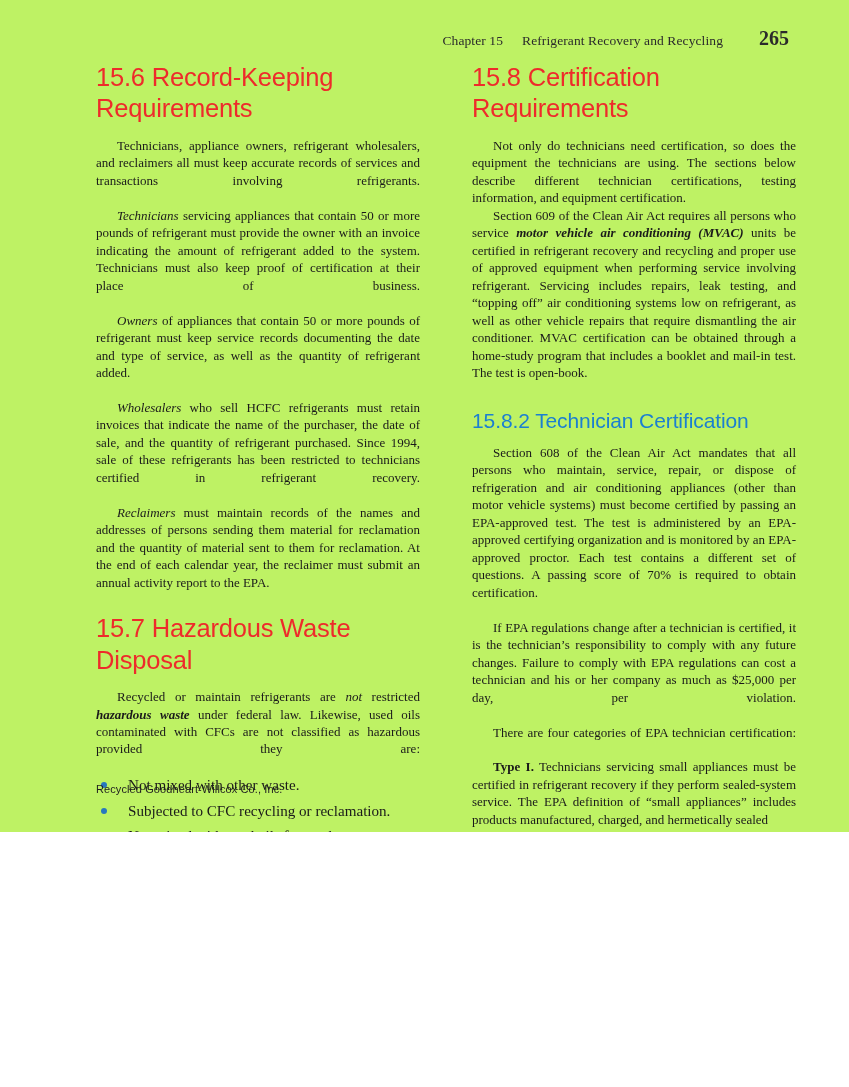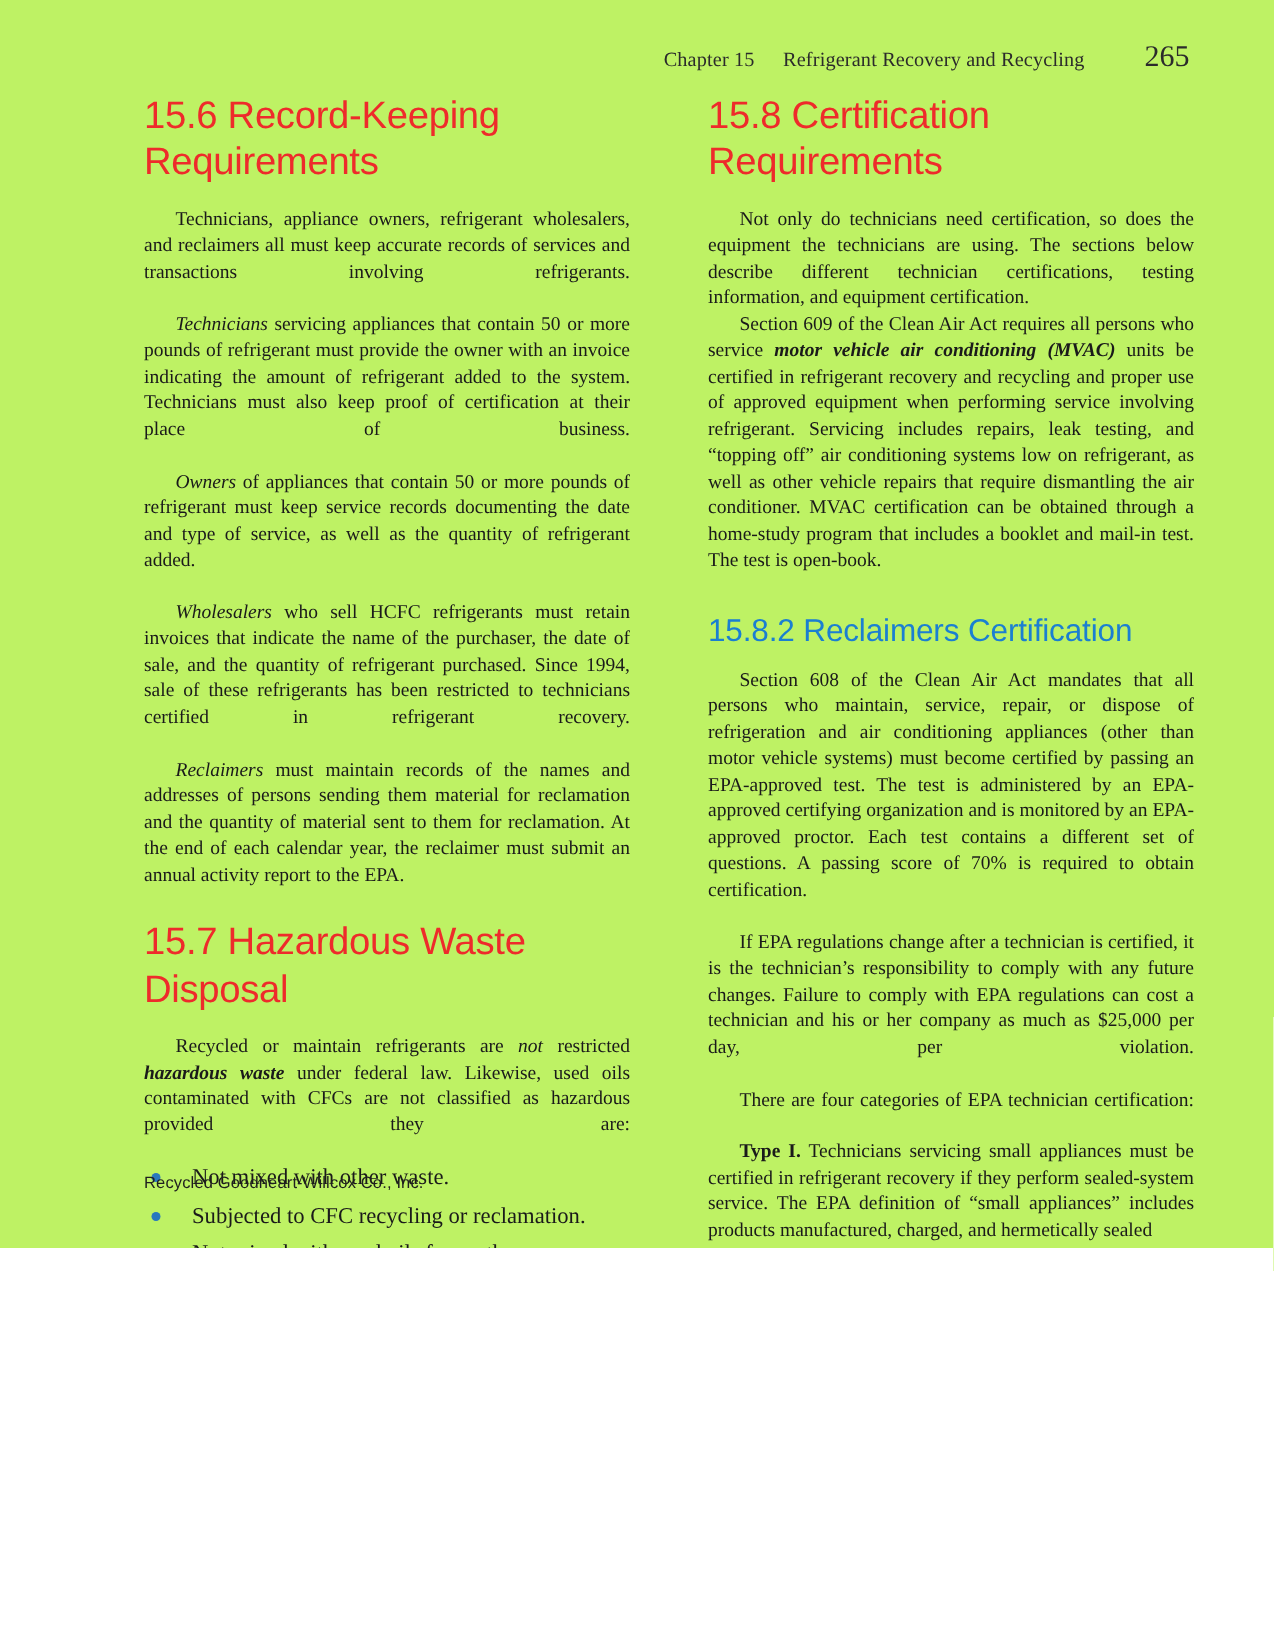--- a/index.html
+++ b/index.html
@@ -36,21 +36,21 @@
   }
   .running-head .chap .sep {
     display: inline-block;
     width: 12px;
   }
   .running-head .folio {
     font-size: 20px;
     color: #2b2b2b;
     margin-left: 36px;
     min-width: 34px;
-    text-align: right;
+    font-weight: bold;
   }
 
   
   .columns {
     position: absolute;
     top: 62px;
     left: 96px;
     width: 700px;
     height: 960px;
     display: flex;
@@ -209,21 +209,21 @@
 
     <div class="col">
 
       <h1 class="sec">15.8 Certification Requirements</h1>
 
       <p class="body indent noexp">Not only do technicians need certification, so does the equipment the technicians are using. The sections below describe different technician certifications, testing information, and equipment certification.</p>
 
 
       <p class="body indent noexp"><span>Section 609 of the Clean Air Act requires all persons who service </span><strong class="bi">motor vehicle air conditioning (MVAC)</strong><span> units be certified in refrigerant recovery and recycling and proper use of approved equipment when performing service involving refrigerant. Servicing includes repairs, leak testing, and “topping off” air conditioning systems low on refrigerant, as well as other vehicle repairs that require dismantling the air conditioner. MVAC certification can be obtained through a home-study program that includes a booklet and mail-in test. The test is open-book.</span></p>
 
-      <h2 class="sub">15.8.2 Reclaimers Certification</h2>
+      <h2 class="sub">15.8.2 Technician Certification</h2>
 
       <p class="body indent">Section 608 of the Clean Air Act mandates that all persons who maintain, service, repair, or dispose of refrigeration and air conditioning appliances (other than motor vehicle systems) must become certified by passing an EPA-approved test. The test is administered by an EPA-approved certifying organization and is monitored by an EPA-approved proctor. Each test contains a different set of questions. A passing score of 70% is required to obtain certification.</p>
 
       <p class="body indent">If EPA regulations change after a technician is certified, it is the technician’s responsibility to comply with any future changes. Failure to comply with EPA regulations can cost a technician and his or her company as much as $25,000 per day, per violation.</p>
 
       <p class="body indent">There are four categories of EPA technician certification:</p>
 
       <p class="body indent noexp"><strong class="b">Type I.</strong><span> Technicians servicing small appliances must be certified in refrigerant recovery if they perform sealed-system service. The EPA definition of “small appliances” includes products manufactured, charged, and hermetically sealed</span></p>
 
     </div>

